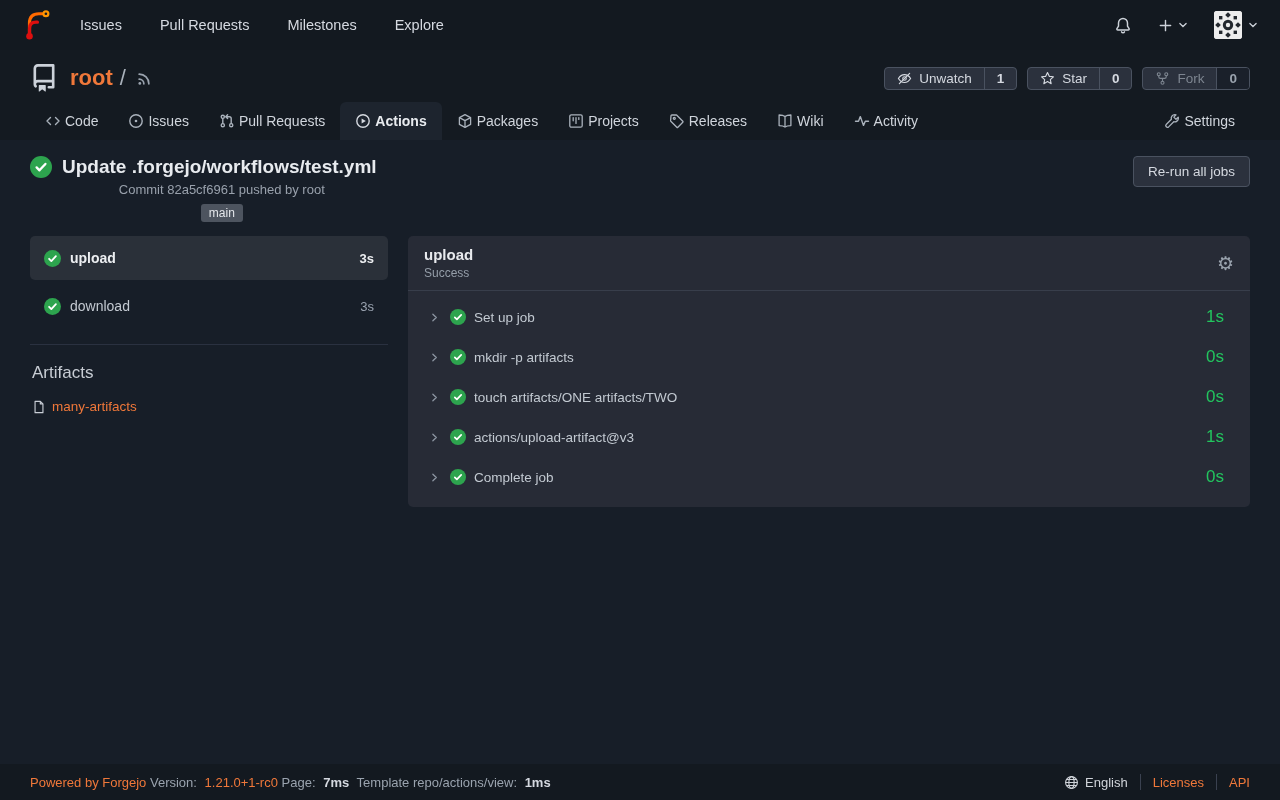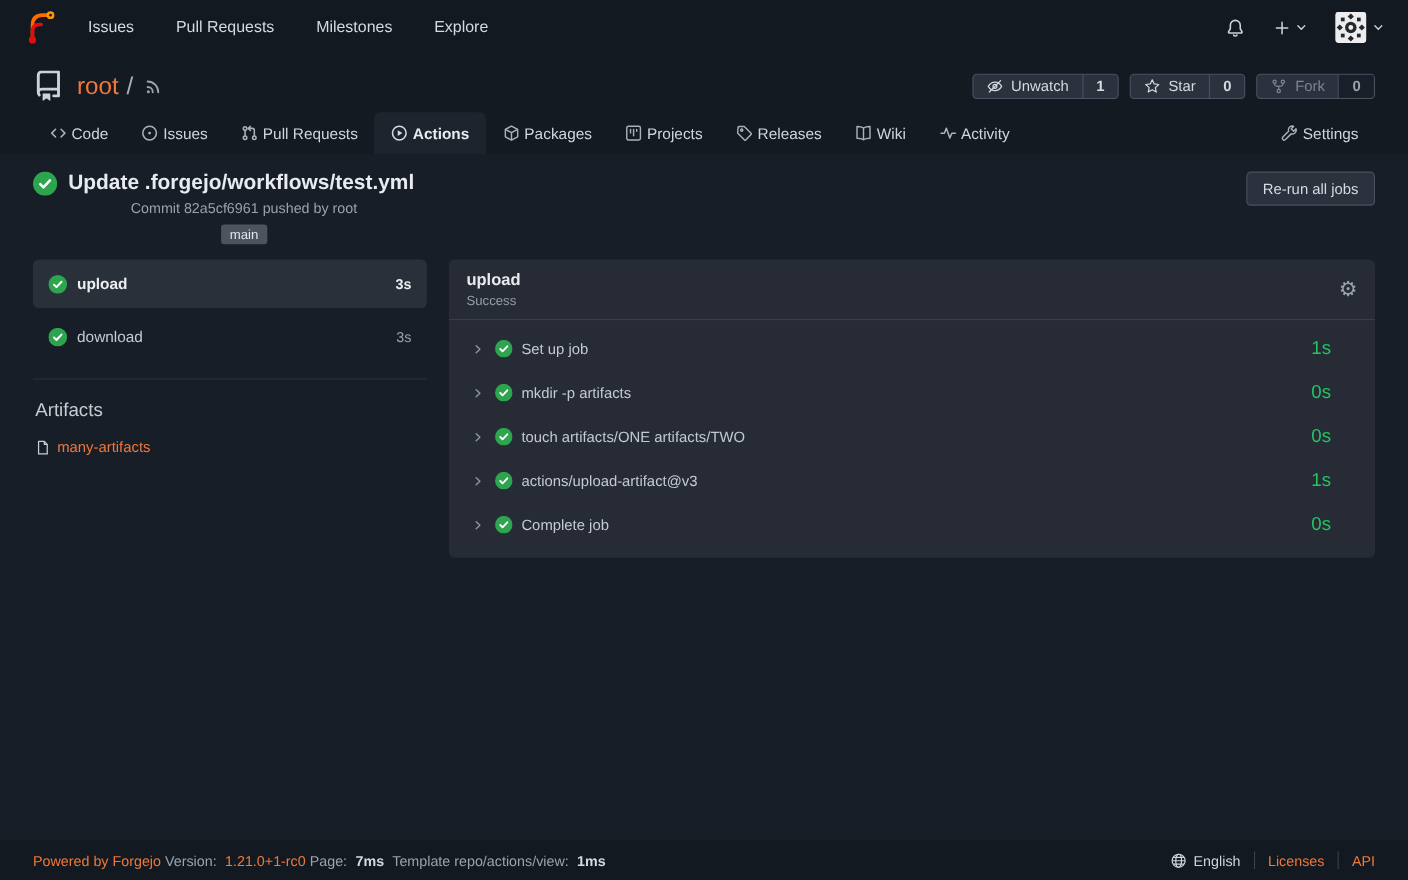--- a/index.html
+++ b/index.html
@@ -22,21 +22,21 @@
   .nav-right { margin-left:auto; display:flex; align-items:center; gap:26px; }
   .icon-btn { color:#cdd2d9; cursor:pointer; display:flex; align-items:center; gap:5px; }
   .avatar-wrap { display:flex; align-items:center; gap:6px; cursor:pointer; }
   .avatar { width:28px; height:28px; border-radius:3px; background:#f2f2f2; overflow:hidden; }
 
   
   .repo-header { background:#141a21; padding:14px 30px 0 30px; flex:0 0 auto; }
   .repo-title-row { display:flex; align-items:center; }
   .repo-icon { color:#ccd2da; margin-right:12px; }
   .repo-name { font-size:22px; display:flex; align-items:center; gap:7px; }
-  .repo-name a { color:#f0783a; text-decoration:none; cursor:pointer; }
+  .repo-name a { color:#f0783a; text-decoration:none; cursor:pointer;font-weight:bold; }
   .repo-name .sep { color:#aab2bc; font-weight:400; }
   .rss-icon { color:#9aa3ae; margin-left:10px; cursor:pointer; }
   .repo-btns { margin-left:auto; display:flex; gap:10px; }
   .btn-group { display:flex; border:1px solid #4a5260; border-radius:4px; overflow:hidden; height:23px; background:#2b313d; cursor:pointer; }
   .btn-main { display:flex; align-items:center; gap:7px; padding:0 12px; font-size:13.5px; color:#d5d9e0; }
   .btn-count { display:flex; align-items:center; padding:0 12px; font-size:13.5px; font-weight:700; color:#d5d9e0; border-left:1px solid #4a5260; }
   .btn-group.disabled .btn-main { color:#7d8590; }
   .btn-group.disabled .btn-count { background:#1a202a; color:#9aa3ae; }
 
   
@@ -69,21 +69,21 @@
   .artifact-item { display:flex; align-items:center; gap:6px; margin-left:2px; }
   .artifact-item .a-icon { color:#c9ced6; }
   .artifact-link { color:#f0783a; font-size:13.5px; text-decoration:none; cursor:pointer; }
 
   .panel { flex:1 1 auto; background:#272b36; border-radius:5px; overflow:hidden; }
   .panel-header { display:flex; align-items:center; padding:10px 16px; border-bottom:1px solid #383e4b; }
   .panel-job-name { font-size:15px; font-weight:700; color:#e8eaee; }
   .panel-job-status { font-size:12px; color:#959ea9; margin-top:3px; }
   .panel-gear { margin-left:auto; color:#9aa3ae; font-size:19px; cursor:pointer; line-height:1; }
   .steps { padding:6px 0 10px 0; }
-  .step-row { display:flex; align-items:center; height:40px; padding:0 40px 0 20px; cursor:pointer; }
+  .step-row { display:flex; align-items:center; height:40px; padding:0 26px 0 20px; cursor:pointer; }
   .step-chevron { color:#8d96a2; margin-right:9px; }
   .step-name { font-size:13.5px; color:#c3cad2; margin-left:8px; }
   .step-time { margin-left:auto; font-size:17px; color:#22c55e; }
 
   
   .footer {
     height:36px; background:#131920; flex:0 0 auto;
     display:flex; align-items:center; padding:0 30px; font-size:13px; color:#9aa3ae;
   }
   .footer a { color:#f0783a; text-decoration:none; cursor:pointer; }

